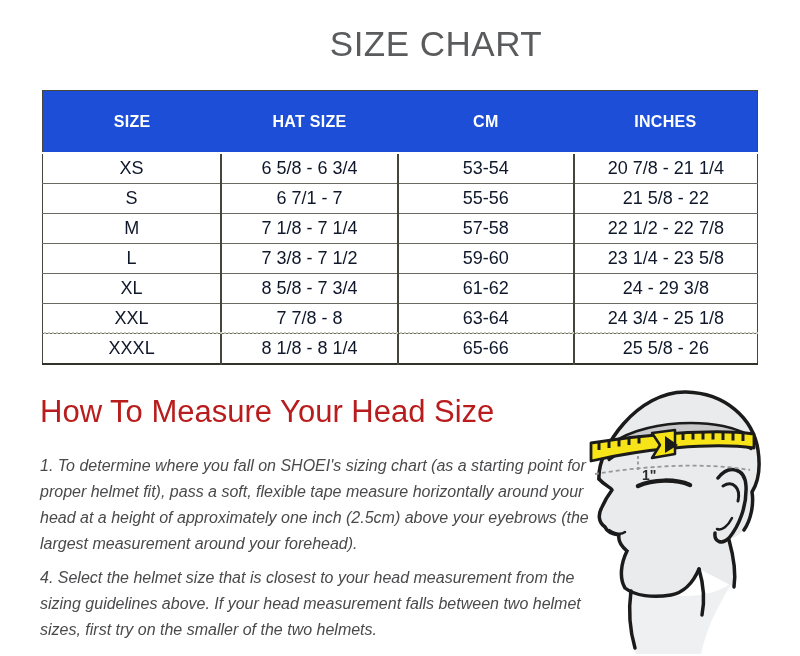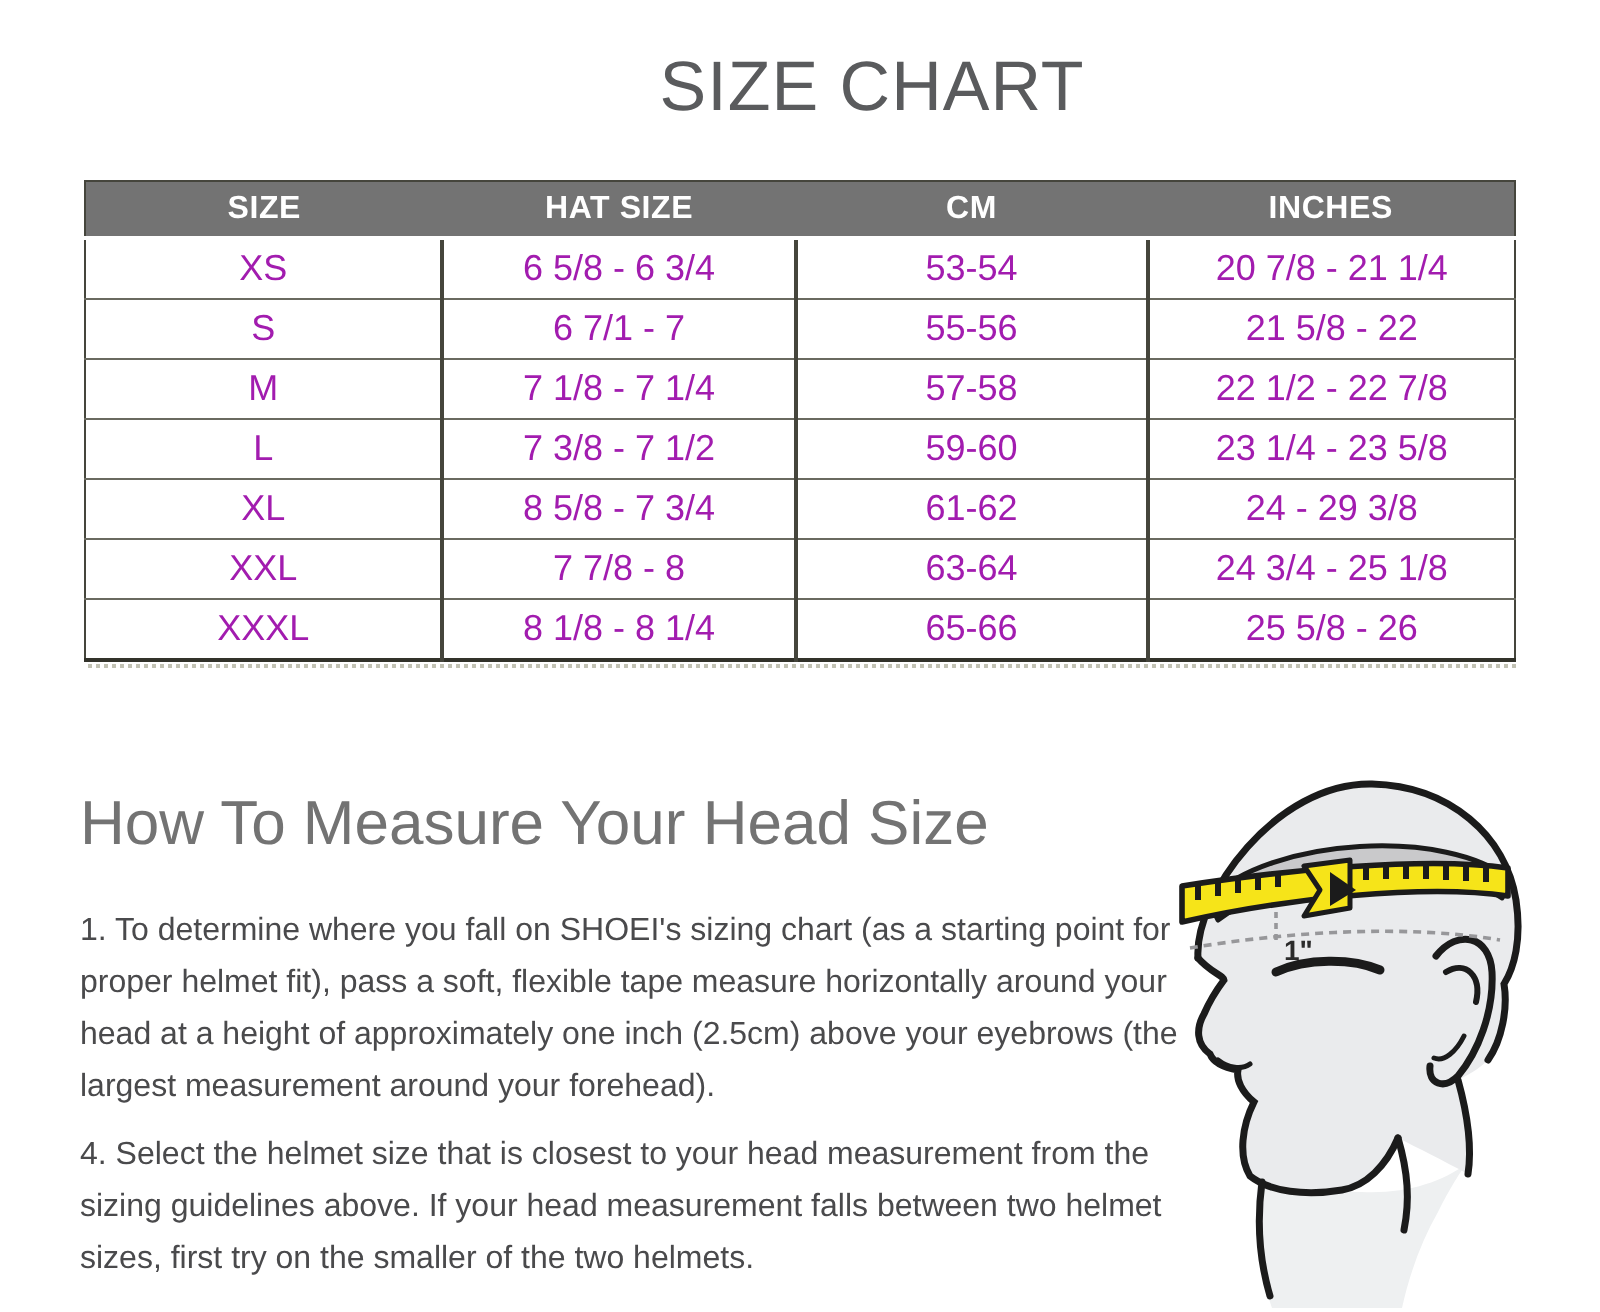--- a/index.html
+++ b/index.html
@@ -11,40 +11,40 @@
     position:absolute; top:24px; left:0; width:800px; margin:0;
     text-align:center; font-size:35px; font-weight:400;
     color:#5a5b5d; letter-spacing:0.5px;padding-left:36px;
   }
   table.size-table {
     position:absolute; top:90px; left:42px; width:716px;
     border-collapse:collapse; table-layout:fixed;
     border:1px solid #45453c; border-bottom:2px solid #32322a;
   }
   table.size-table thead th {
-    background:#737373; color:#ffffff; font-size:16px; font-weight:700;
-    height:27px; padding:0; letter-spacing:0.3px;
+    background:#1d4ed8; color:#ffffff; font-size:16px; font-weight:700;
+    height:27px; padding:17px; letter-spacing:0.3px;
     border-bottom:2px solid #ffffff;
   }
   table.size-table tbody td {
     border-left:2px solid #45453c; border-bottom:1px solid #6a6a60;
     text-align:center; vertical-align:middle;
-    font-size:18px; color:#a21caf; height:29px; padding:0;
+    font-size:18px; color:#0f172a; height:29px; padding:0;
   }
   table.size-table tbody td:first-child { border-left:none; }
   .table-underline {
     position:absolute; left:44px; top:332px; width:714px; height:0;
     border-top:2px dotted #c2c2b4;
   }
   .measure-heading {
     position:absolute; left:40px; top:394px; margin:0;
-    font-size:31px; font-weight:400; color:#737373;
+    font-size:31px; font-weight:400; color:#b91c1c;
   }
   .step { position:absolute; left:40px; width:560px; margin:0;
-    font-size:16px; line-height:26px; color:#4a4a4c; }
+    font-size:16px; line-height:26px; color:#4a4a4c;font-style:italic; }
   .step-1 { top:453px; }
   .step-2 { top:565px; }
   .illustration { position:absolute; left:583px; top:388px; }
 </style>
 </head>
 <body>
 
 <div>
 
   <h1 class="title">SIZE CHART</h1>

